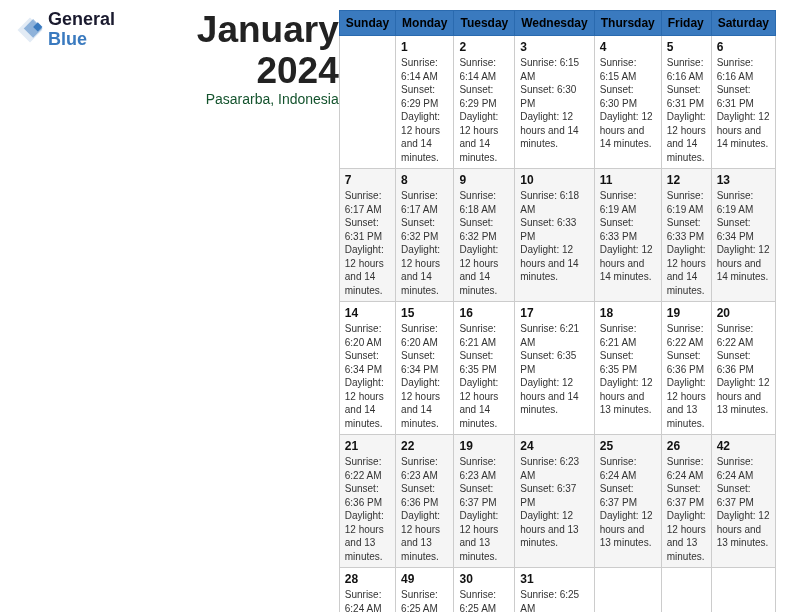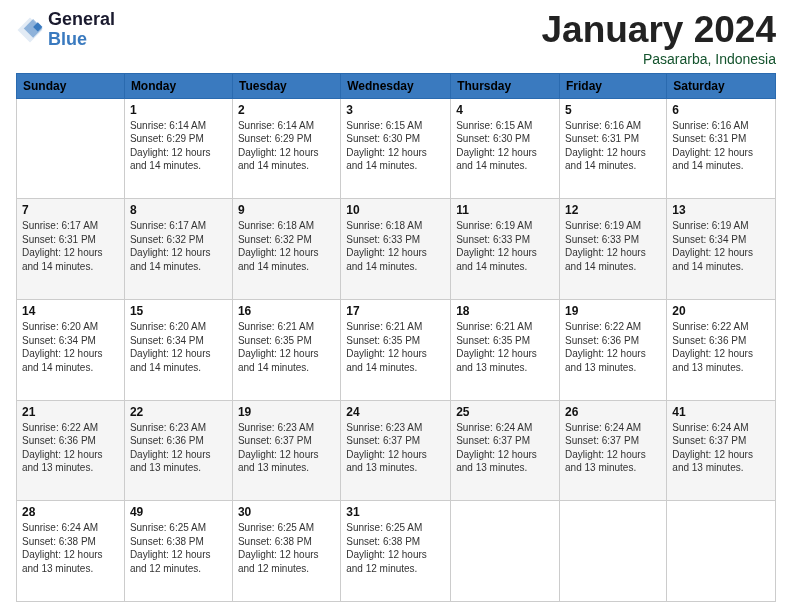--- a/index.html
+++ b/index.html
@@ -8,21 +8,21 @@
       background: #fff;
       width: 792px;
       height: 612px;
       overflow: hidden;
     }
     .page {
       width: 792px;
       height: 612px;
       padding: 10px 16px 10px 16px;
       display: flex;
-      flex-direction: column;
+      flex-direction: row;
     }
     .header {
       display: flex;
       justify-content: space-between;
       align-items: flex-start;
       margin-bottom: 6px;
     }
     .logo {
       display: flex;
       align-items: center;
@@ -288,21 +288,21 @@
 Sunset: 6:37 PM
 Daylight: 12 hours and 13 minutes.</div>
           </td>
           <td>
             <div class="day-number">26</div>
             <div class="day-info" style="white-space: pre-line;">Sunrise: 6:24 AM
 Sunset: 6:37 PM
 Daylight: 12 hours and 13 minutes.</div>
           </td>
           <td>
-            <div class="day-number">41</div>
+            <div class="day-number">42</div>
             <div class="day-info" style="white-space: pre-line;">Sunrise: 6:24 AM
 Sunset: 6:37 PM
 Daylight: 12 hours and 13 minutes.</div>
           </td>
         </tr>
         <tr>
           <td>
             <div class="day-number">28</div>
             <div class="day-info" style="white-space: pre-line;">Sunrise: 6:24 AM
 Sunset: 6:38 PM

